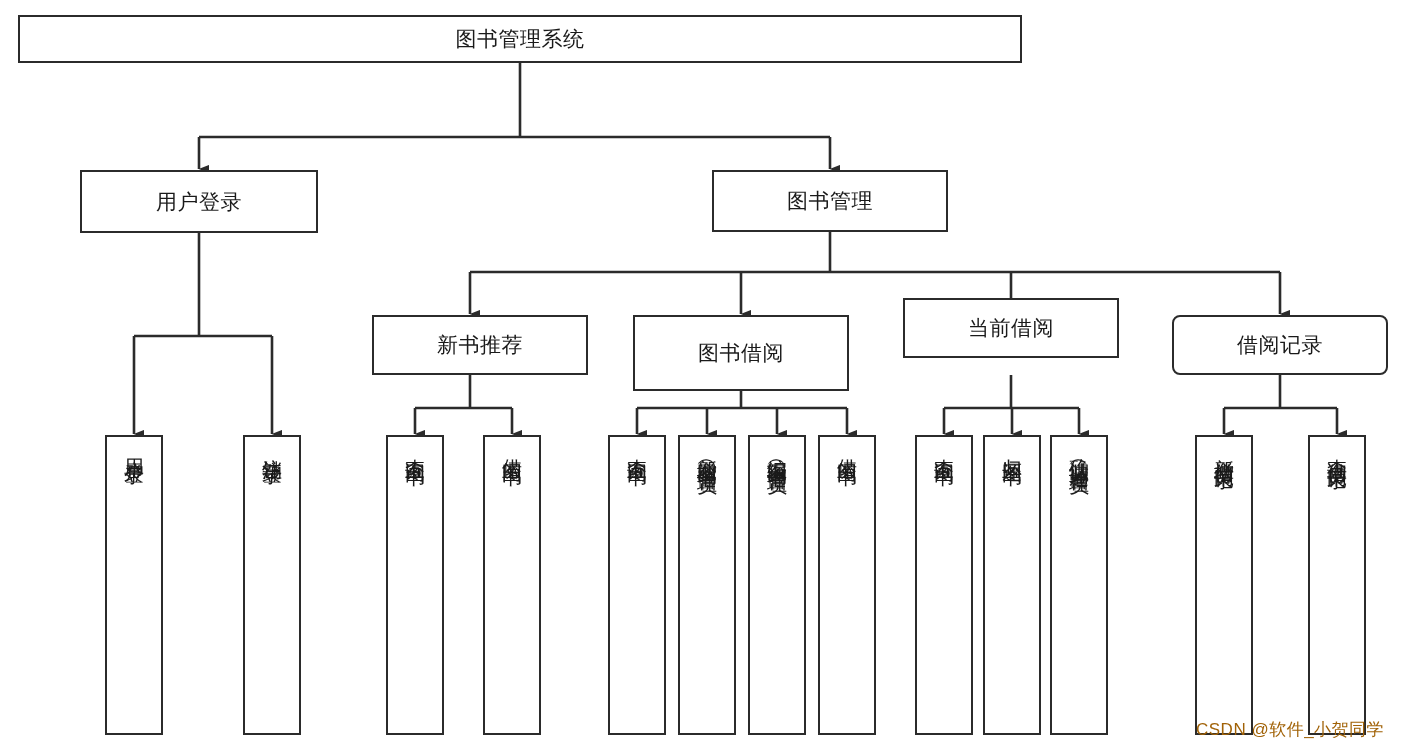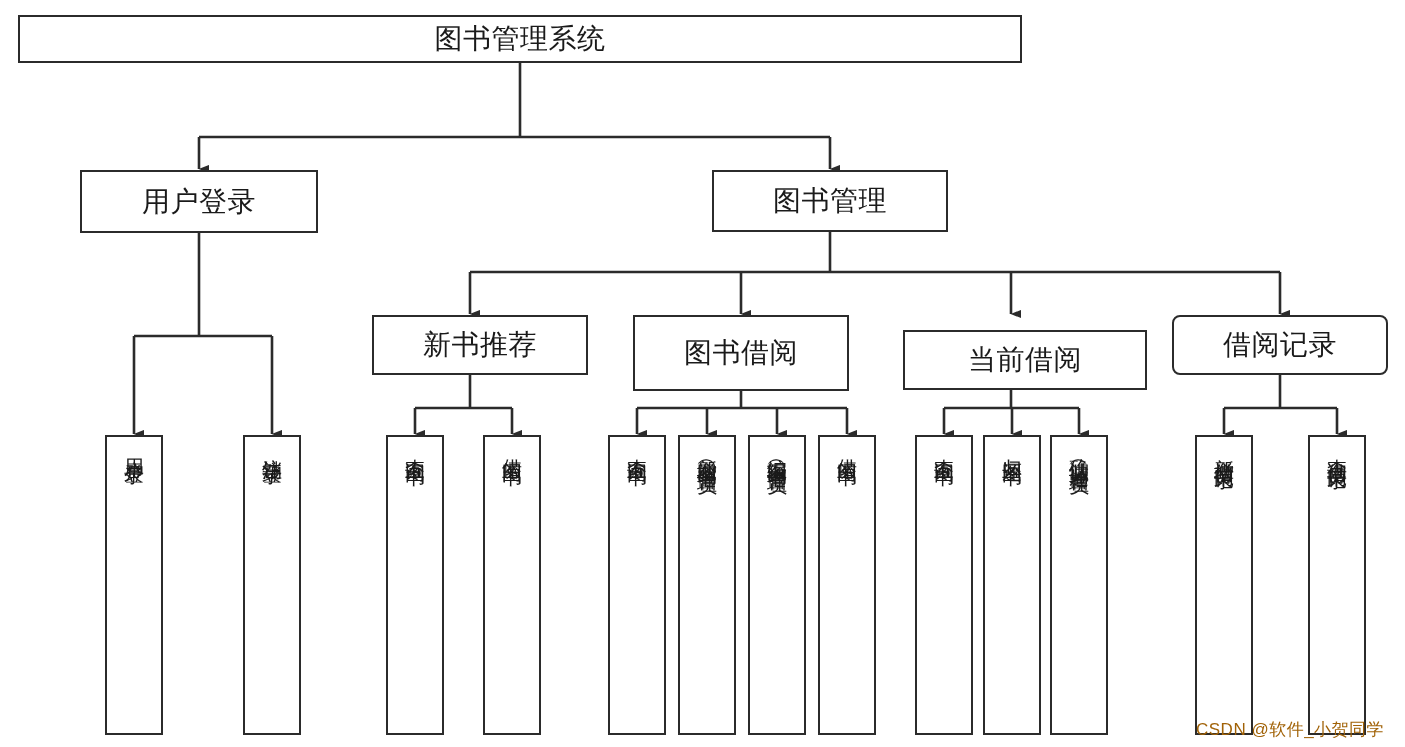--- a/index.html
+++ b/index.html
@@ -29,21 +29,21 @@
     position: absolute;
     box-sizing: border-box;
     background: #ffffff;
     border: 2.5px solid #2b2b2b;
     display: flex;
     align-items: center;
     justify-content: center;
     color: #1a1a1a;
   }
   .node.horiz {
-    font-size: 28px;
+    font-size: 21px;
     letter-spacing: 0.5px;
   }
   .node.vert {
     align-items: flex-start;
     justify-content: center;
     padding-top: 6px;
   }
   .node.vert .vlabel {
     writing-mode: vertical-rl;
     text-orientation: upright;
@@ -118,21 +118,21 @@
       </div>
       <div class="node horiz" style="left: 712px; top: 170px; width: 236px; height: 62px;">
         <span>图书管理</span>
       </div>
       <div class="node horiz" style="left: 372px; top: 315px; width: 216px; height: 60px;">
         <span>新书推荐</span>
       </div>
       <div class="node horiz" style="left: 633px; top: 315px; width: 216px; height: 76px;">
         <span>图书借阅</span>
       </div>
-      <div class="node horiz" style="left: 903px; top: 330px; width: 244px; height: 60px;">
+      <div class="node horiz" style="left: 903px; top: 298px; width: 216px; height: 60px;">
         <span>当前借阅</span>
       </div>
       <div class="node horiz" style="left: 1172px; top: 315px; width: 216px; height: 60px; border-radius: 8px;">
         <span>借阅记录</span>
       </div>
       <div class="node vert" style="left: 105px; top: 435px; width: 58px; height: 300px;">
         <span class="vlabel">用户登录</span>
       </div>
       <div class="node vert" style="left: 243px; top: 435px; width: 58px; height: 300px;">
         <span class="vlabel">注销登录</span>

